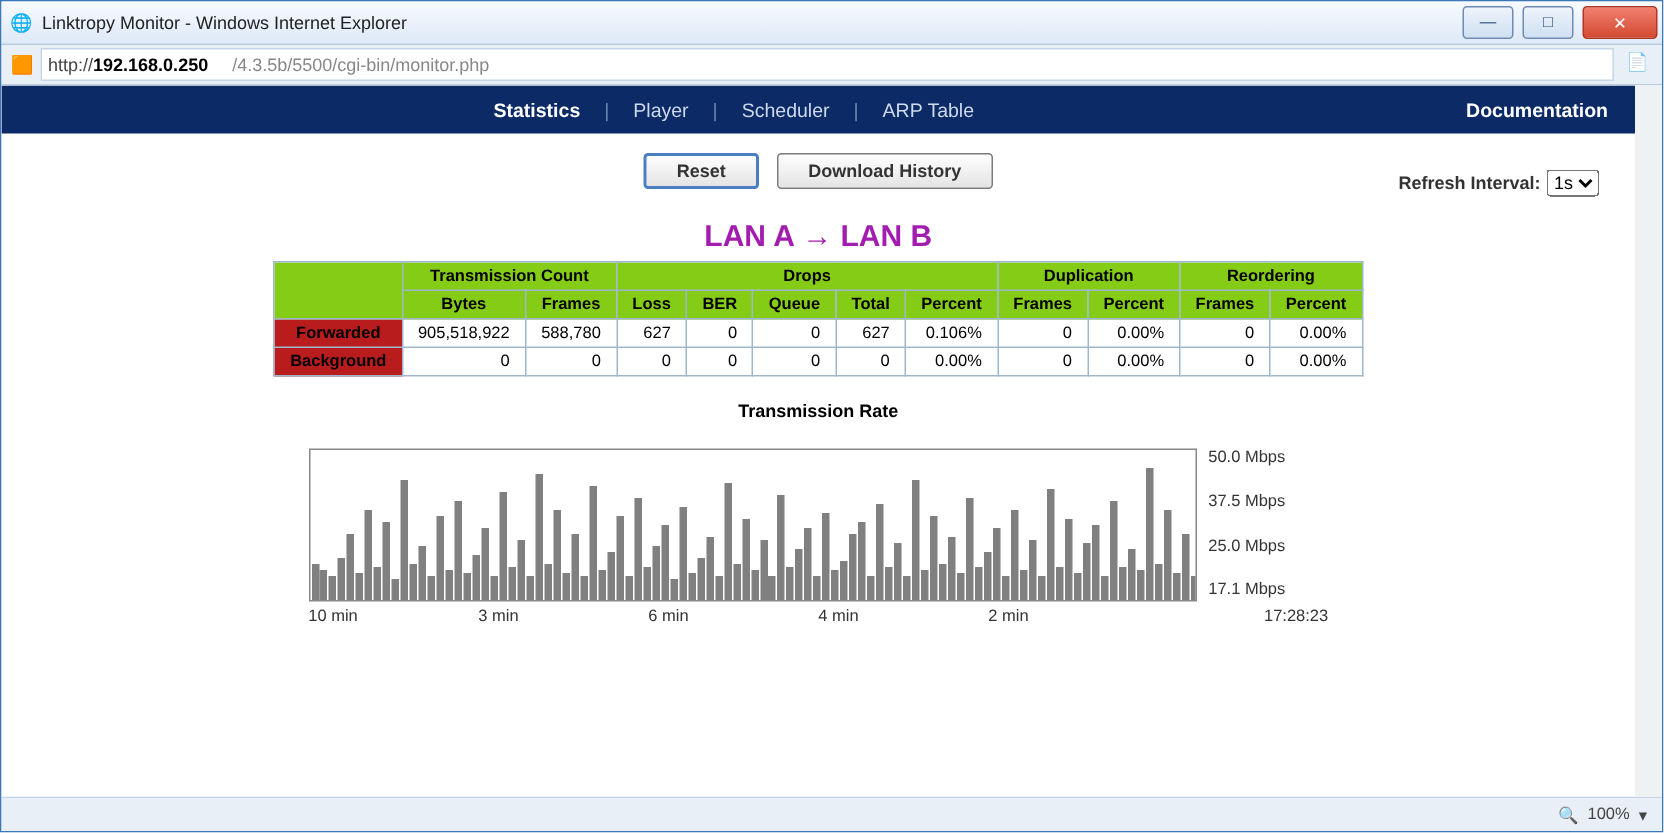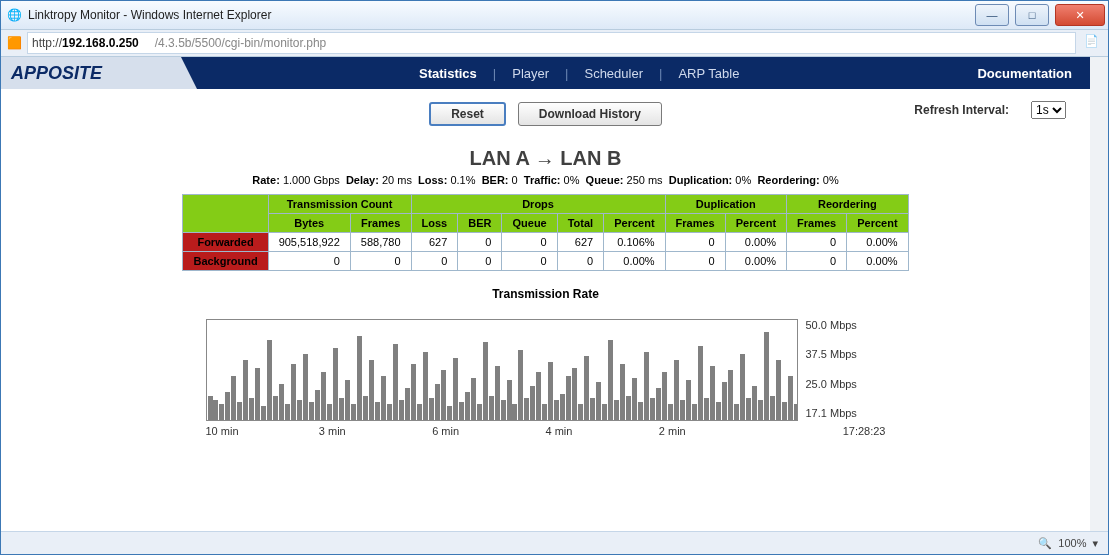--- a/index.html
+++ b/index.html
@@ -25,24 +25,24 @@
   .logo::after{content:"";position:absolute;right:-16px;top:0;border-top:32px solid transparent;border-left:16px solid #d6dfec;}
   .navlinks{flex:1;display:flex;justify-content:center;gap:6px;}
   .navlink{padding:0 10px;color:#cfd9ec;}
   .navlink.active{color:#fff;font-weight:bold;}
   .navsep{color:#6b86b2;}
   .docs{color:#fff;font-weight:bold;padding-right:18px;}
   
   .controls{display:flex;align-items:center;justify-content:center;height:50px;position:relative;}
   .btn{height:24px;padding:0 20px;border:1px solid #7a7a7a;border-radius:3px;background:linear-gradient(#fefefe,#e4e4e4);font-size:12px;font-weight:bold;color:#333;margin:0 6px;}
   .btn.primary{border:2px solid #4a7ec0;}
-  .refresh{position:absolute;right:24px;top:12px;display:flex;align-items:center;gap:22px;font-weight:bold;color:#333;}
+  .refresh{position:absolute;right:24px;top:24px;display:flex;align-items:center;gap:4px;font-weight:bold;color:#333;}
   .refresh select{font-size:12px;}
   
-  h1{margin:8px 0 4px;text-align:center;font-size:20px;font-weight:bold;color:#404040;}
+  h1{margin:8px 0 4px;text-align:center;font-size:20px;font-weight:bold;color:#a21caf;}
   .metaline{text-align:center;font-size:11px;margin-bottom:8px;}
   .metaline b{font-weight:bold;}
   
   table.stats{border-collapse:collapse;margin:0 auto;font-size:11px;}
   table.stats th,table.stats td{border:1px solid #9fb7cc;padding:3px 10px;text-align:center;}
   table.stats th{background:#84cc16;font-weight:bold;}
   table.stats .rowhdr{background:#b91c1c;font-weight:bold;text-align:center;}
   table.stats td.num{text-align:right;}
   
   .chart-title{text-align:center;font-weight:bold;font-size:12px;margin-top:16px;}
@@ -83,21 +83,20 @@
       <span>http://</span>
         <span class="host">192.168.0.250</span>
         <span class="rest">/4.3.5b/5500/cgi-bin/monitor.php</span>
     </div>
     <span class="page-icon">📄</span>
   </div>
 
   <div class="viewport">
 
     <div class="navbar">
-      <div class="logo">APPOSITE</div>
       <div class="navlinks" id="navlinks">
           <span class="navlink active">Statistics</span>
           <span class="navsep">|</span>
           <span class="navlink">Player</span>
           <span class="navsep">|</span>
           <span class="navlink">Scheduler</span>
           <span class="navsep">|</span>
           <span class="navlink">ARP Table</span>
         </div>
       <div class="docs">Documentation</div>
@@ -108,21 +107,20 @@
       <button class="btn">Download History</button>
       <div class="refresh">
         <span>Refresh Interval:</span>
         <select>
           <option>1s</option>
         </select>
       </div>
     </div>
 
     <h1>LAN A → LAN B</h1>
-    <div class="metaline" id="metaline"><b>Rate:</b> 1.000 Gbps &nbsp;<b>Delay:</b> 20 ms &nbsp;<b>Loss:</b> 0.1% &nbsp;<b>BER:</b> 0 &nbsp;<b>Traffic:</b> 0% &nbsp;<b>Queue:</b> 250 ms &nbsp;<b>Duplication:</b> 0% &nbsp;<b>Reordering:</b> 0%</div>
 
     <table class="stats">
       <thead>
         <tr id="group-row">
             <th rowspan="2"></th>
             <th colspan="2">Transmission Count</th>
             <th colspan="5">Drops</th>
             <th colspan="2">Duplication</th>
             <th colspan="2">Reordering</th>
           </tr>

